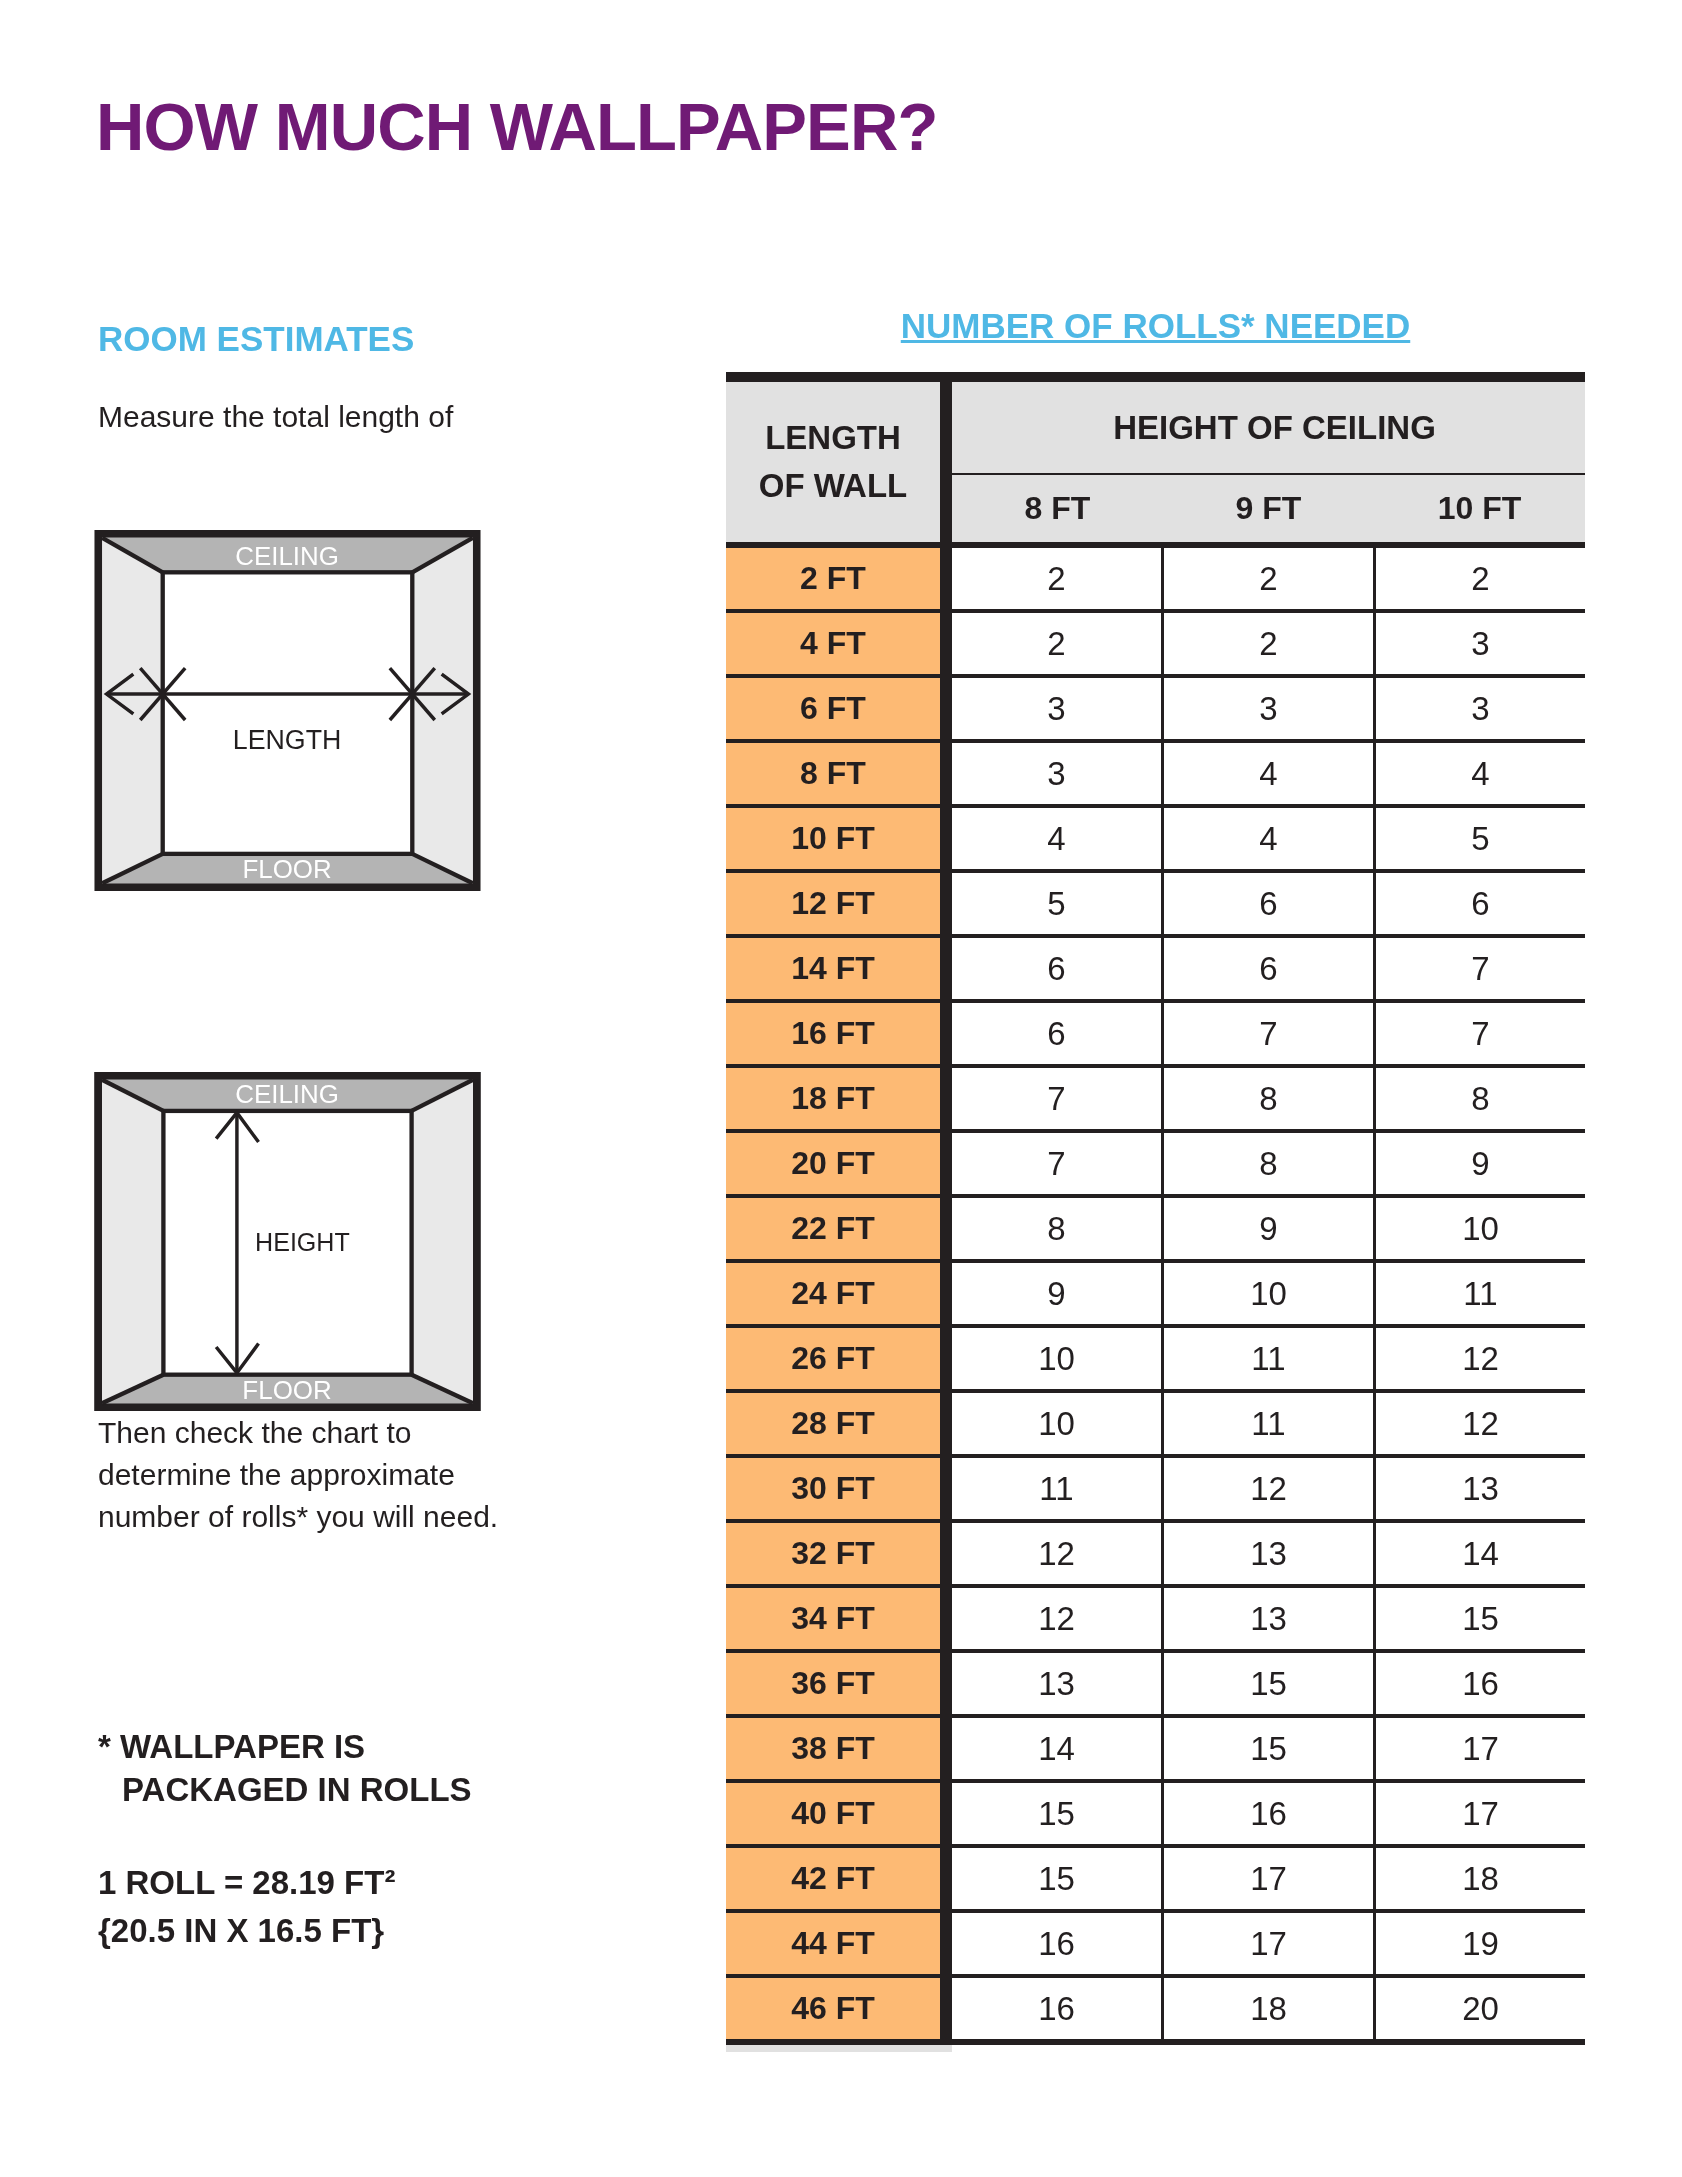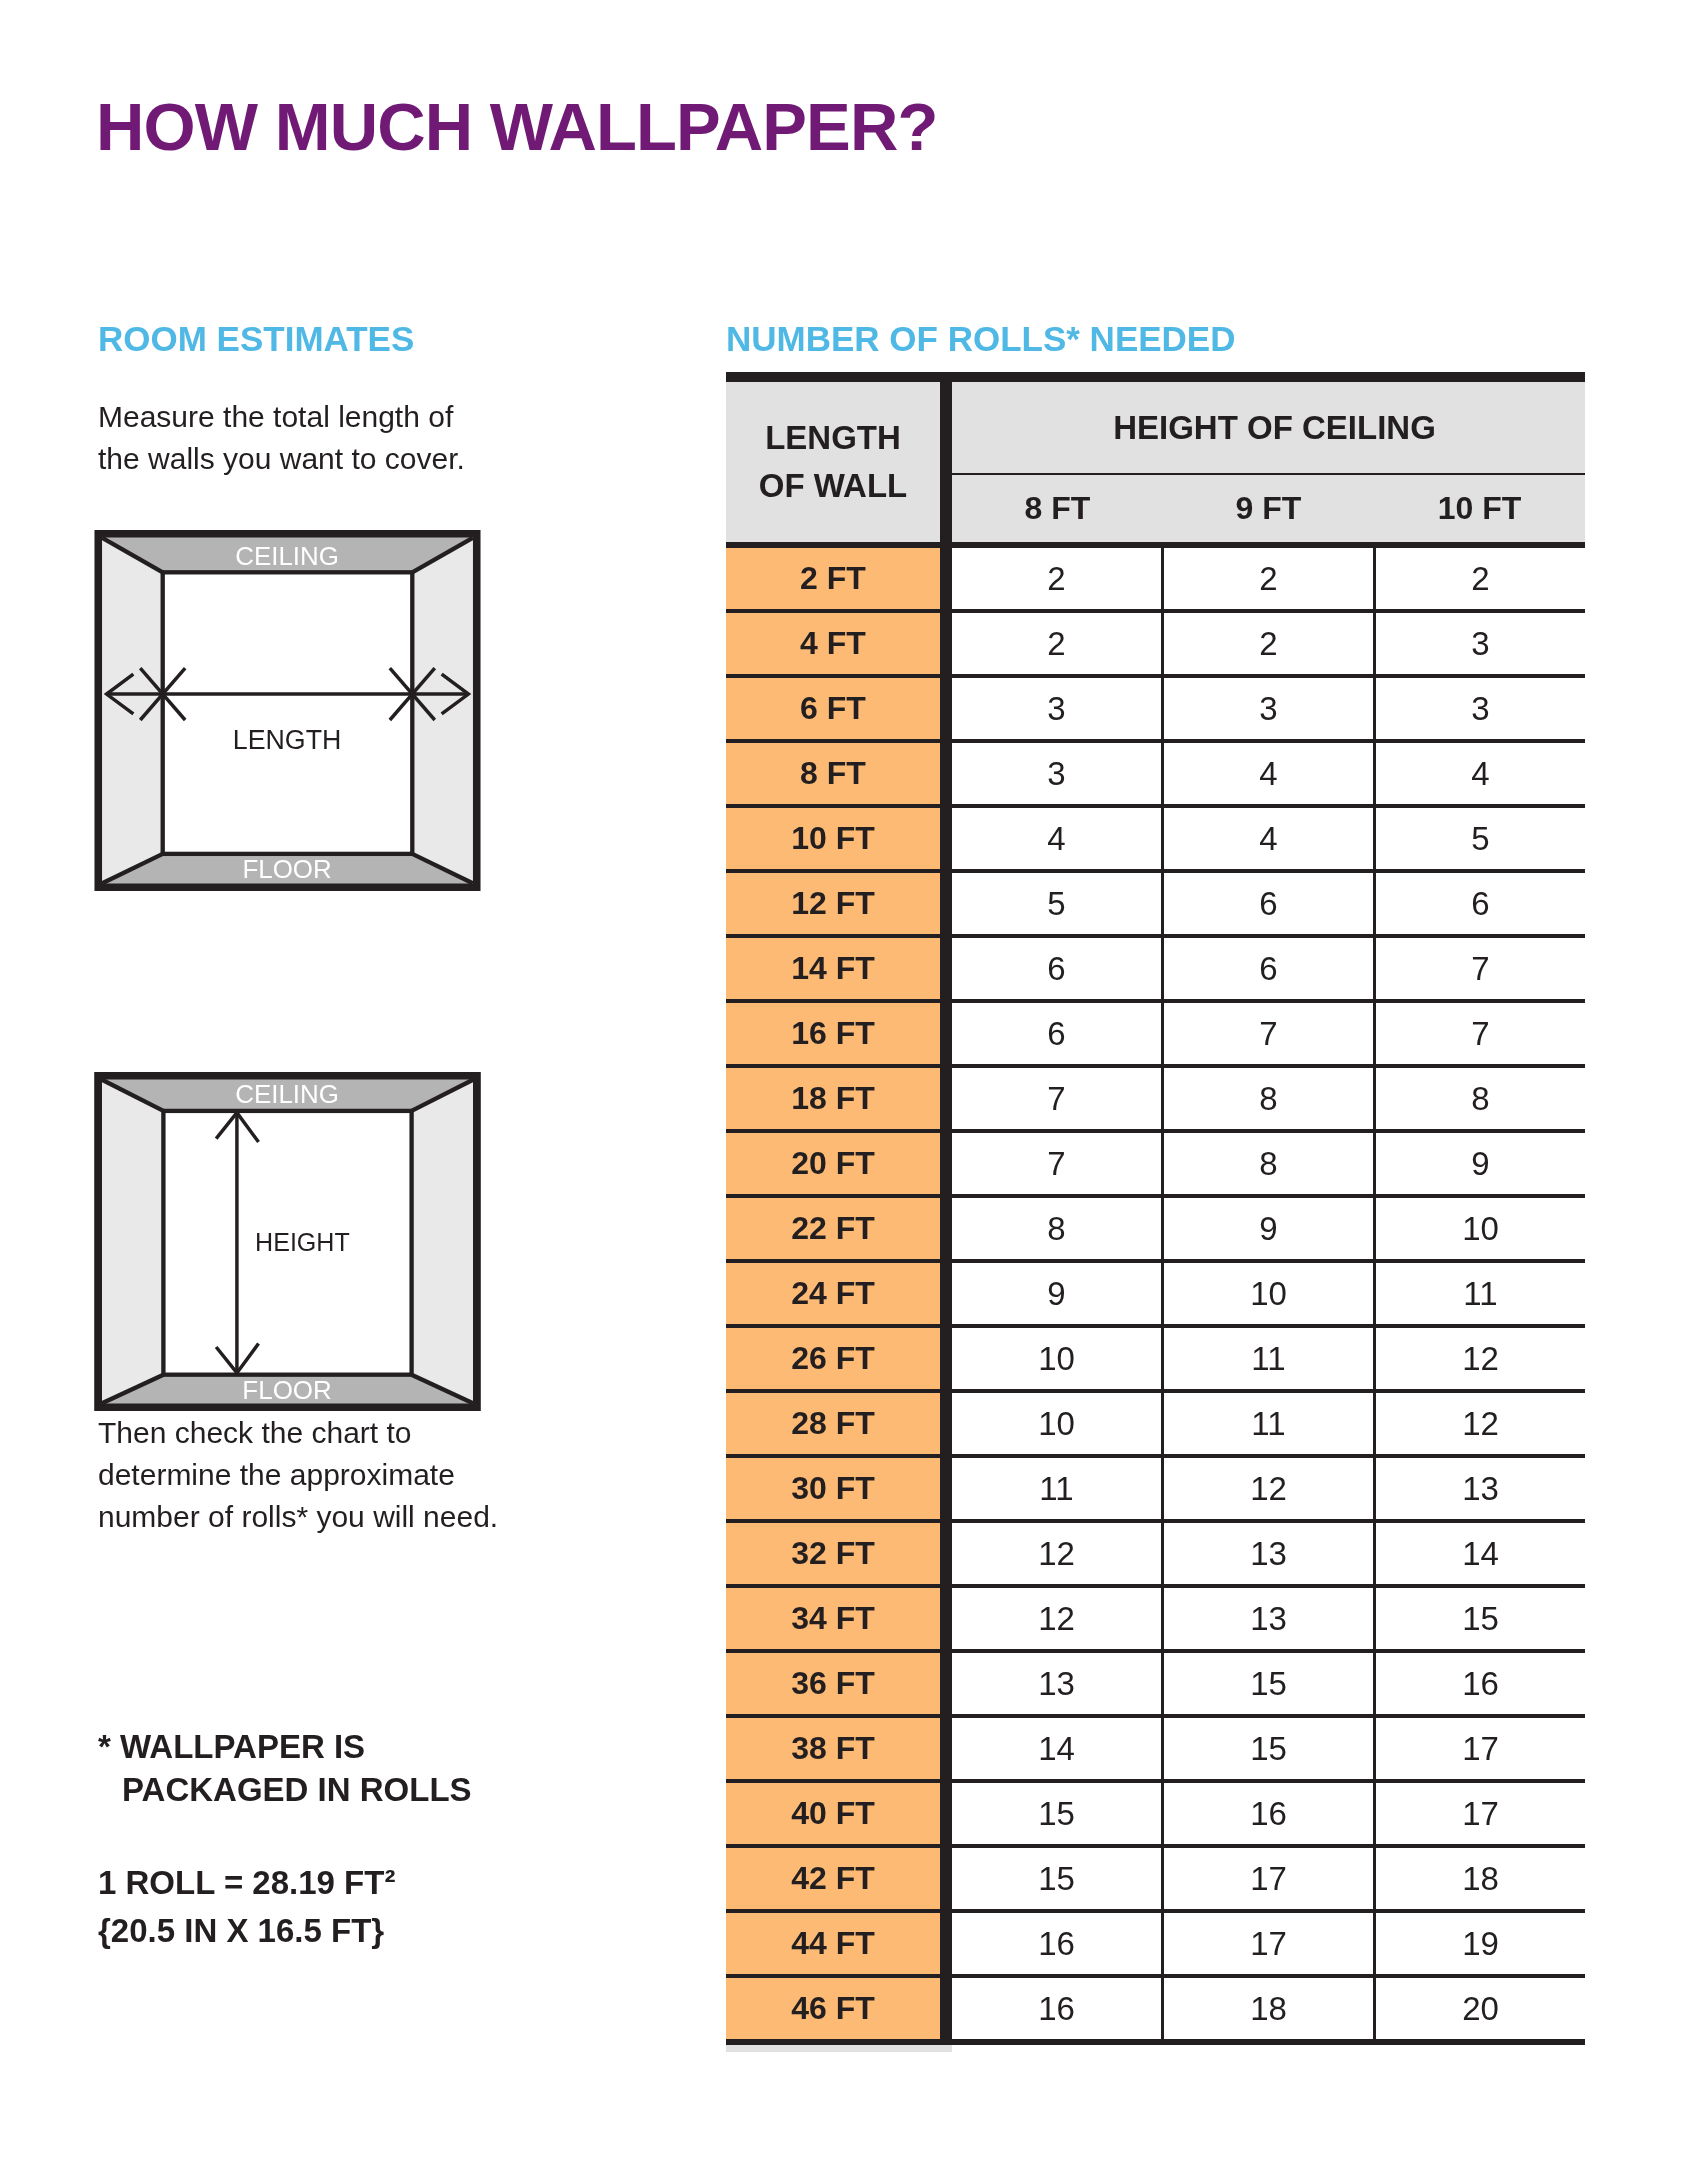--- a/index.html
+++ b/index.html
@@ -6,21 +6,21 @@
   .page{
     position:relative;width:1683px;height:2177px;background:#ffffff;
     font-family:"Liberation Sans",sans-serif;color:#231f20;overflow:hidden;
   }
   .page-title{
     position:absolute;left:96px;top:88px;
     font-size:67px;font-weight:bold;color:#701a75;letter-spacing:-0.9px;white-space:nowrap;
   }
   .sec-heading{font-size:35px;font-weight:bold;color:#4fb8e5;white-space:nowrap;}
   .heading-left{position:absolute;left:98px;top:319px;}
-  .heading-table{position:absolute;left:726px;top:319px;width:859px;text-align:left;}
+  .heading-table{position:absolute;left:726px;top:306px;width:859px;text-align:center;text-decoration:underline;}
   .body-text{position:absolute;left:98px;font-size:30px;line-height:42px;color:#231f20;}
   .p1{top:396px;}
   .p2{top:933px;}
   .p3{top:1412px;}
   .note{position:absolute;left:98px;top:1725px;font-size:33px;font-weight:bold;line-height:43px;}
   .note .indent{padding-left:24px;}
   .roll-info{position:absolute;left:98px;top:1859px;font-size:33px;font-weight:bold;line-height:48px;}
   .diagram{position:absolute;left:94px;}
   .d1{top:530px;}
   .d2{top:1072px;}
@@ -59,21 +59,20 @@
 
 <div class="page">
 
   <div class="page-title">HOW MUCH WALLPAPER?</div>
 
   <div class="sec-heading heading-left">ROOM ESTIMATES</div>
   <div class="sec-heading heading-table">NUMBER OF ROLLS* NEEDED</div>
 
   <div class="body-text p1">
     <div>Measure the total length of</div>
-    <div>the walls you want to cover.</div>
   </div>
 
   <svg class="diagram d1" width="387" height="361" viewBox="0 0 447 418">
     <rect x="4.5" y="4.5" width="438" height="409" fill="#ffffff" stroke="#231f20" stroke-width="9"></rect>
     <polygon points="9,9 438,9 368,49 79,49" fill="#b4b4b4"></polygon>
     <polygon points="79,375 368,375 438,409 9,409" fill="#b4b4b4"></polygon>
     <polygon points="9,9 79,49 79,375 9,409" fill="#e9e9e9"></polygon>
     <polygon points="368,49 438,9 438,409 368,375" fill="#e9e9e9"></polygon>
     <rect x="79" y="49" width="289" height="326" fill="#ffffff" stroke="#231f20" stroke-width="5"></rect>
     <g stroke="#231f20" stroke-width="5">

